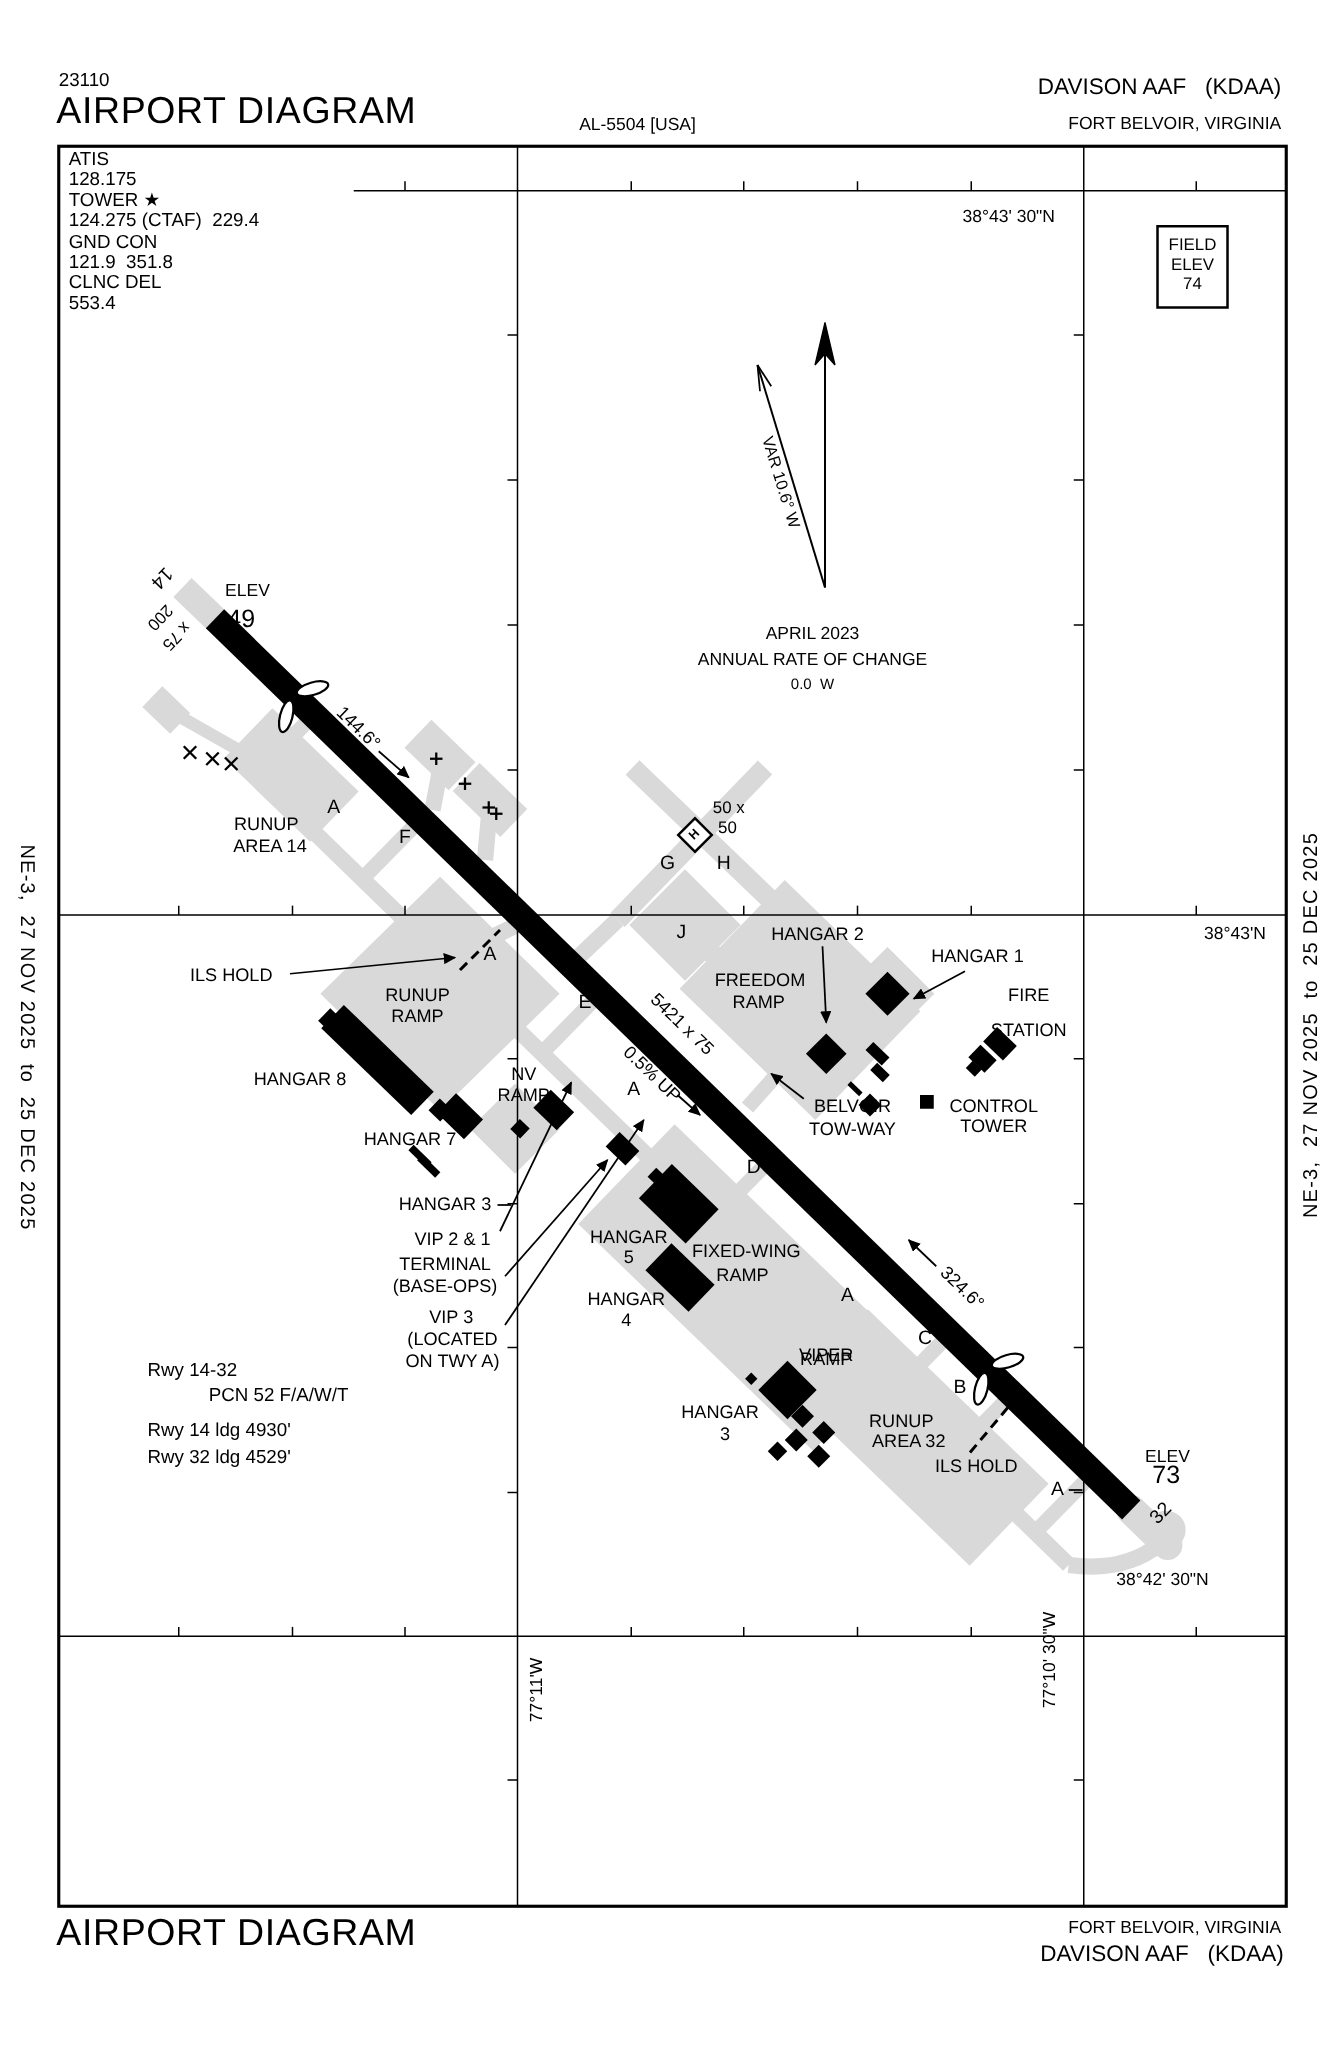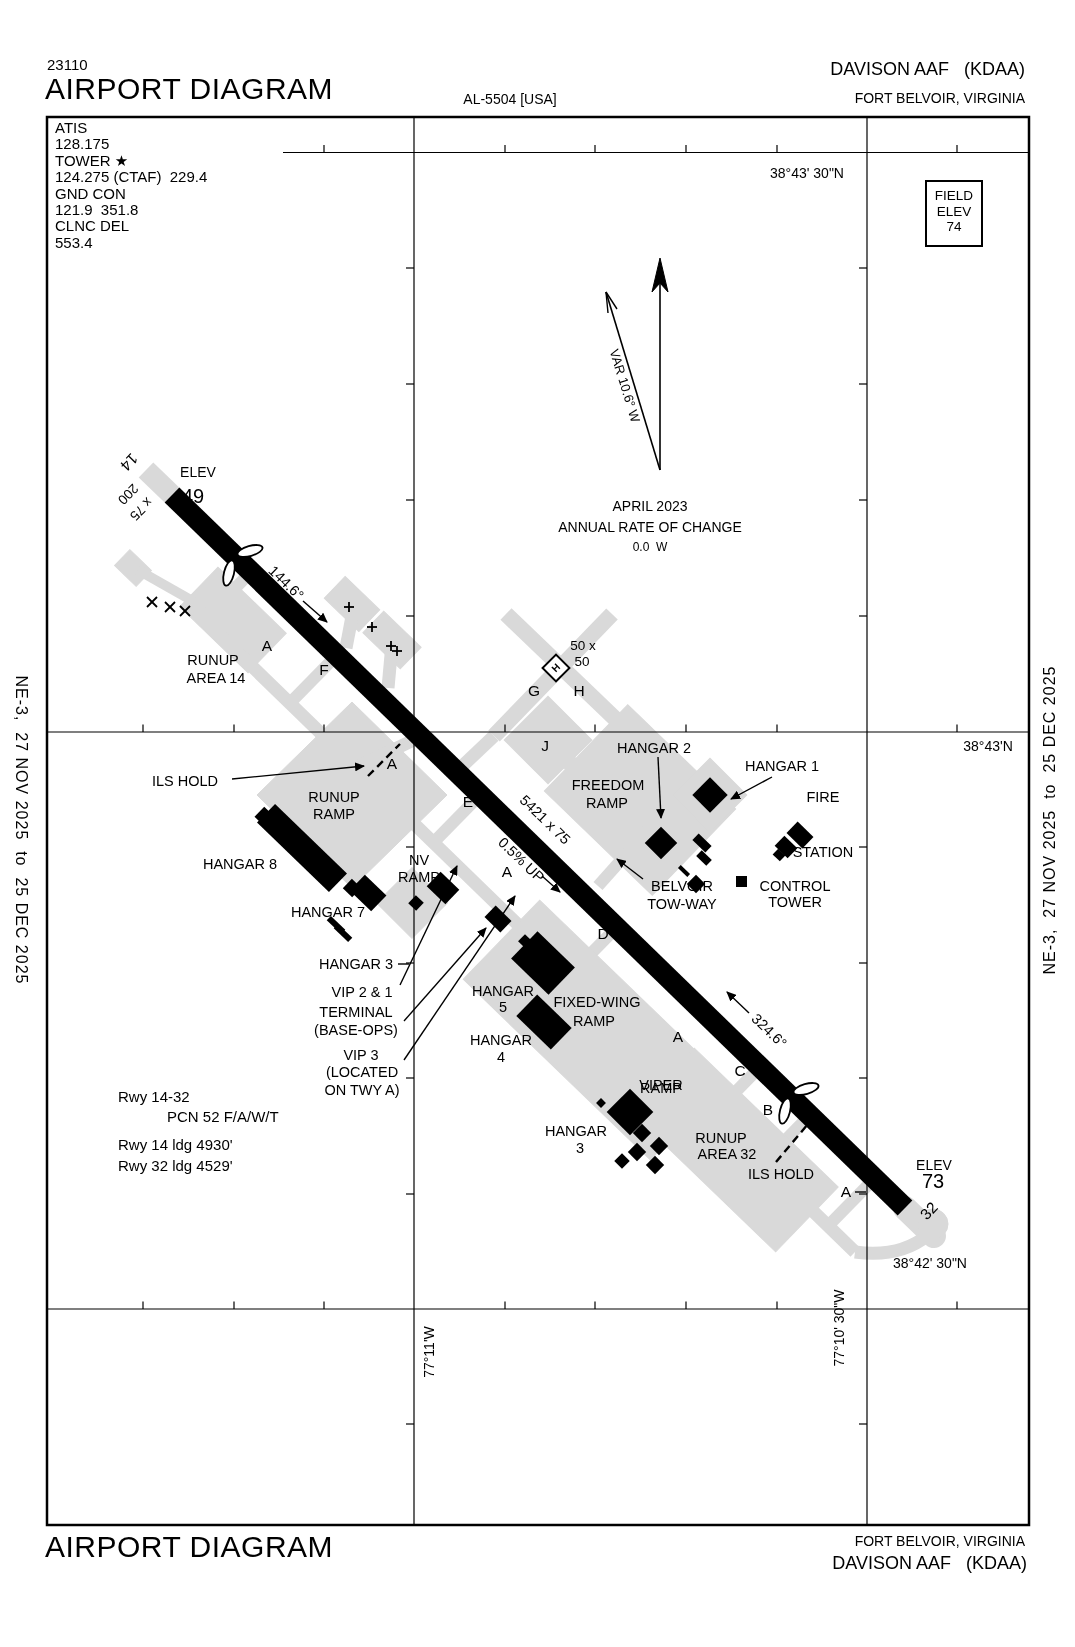--- a/index.html
+++ b/index.html
@@ -302,21 +302,21 @@
 <div class="L" style="left:503px;top:1007px">5</div>
 <div class="L" style="left:501px;top:1040px">HANGAR</div>
 <div class="L" style="left:501px;top:1057px">4</div>
 <div class="L" style="left:597px;top:1002px">FIXED-WING</div>
 <div class="L" style="left:594px;top:1021px">RAMP</div>
 <div class="L" style="left:608px;top:785px">FREEDOM</div>
 <div class="L" style="left:607px;top:803px">RAMP</div>
 <div class="L" style="left:654px;top:748px">HANGAR 2</div>
 <div class="L" style="left:782px;top:766px">HANGAR 1</div>
 <div class="L" style="left:823px;top:797px">FIRE</div>
-<div class="L" style="left:823px;top:852px">STATION</div>
+<div class="L" style="left:823px;top:825px">STATION</div>
 <div class="L" style="left:795px;top:886px">CONTROL</div>
 <div class="L" style="left:795px;top:902px">TOWER</div>
 <div class="L" style="left:682px;top:886px">BELVOIR</div>
 <div class="L" style="left:682px;top:904px">TOW-WAY</div>
 <div class="L" style="left:661px;top:1085px">VIPER</div>
 <div class="L" style="left:661px;top:1088px">RAMP</div>
 <div class="L" style="left:576px;top:1131px">HANGAR</div>
 <div class="L" style="left:580px;top:1148px">3</div>
 <div class="L" style="left:721px;top:1138px">RUNUP</div>
 <div class="L" style="left:727px;top:1154px">AREA 32</div>

